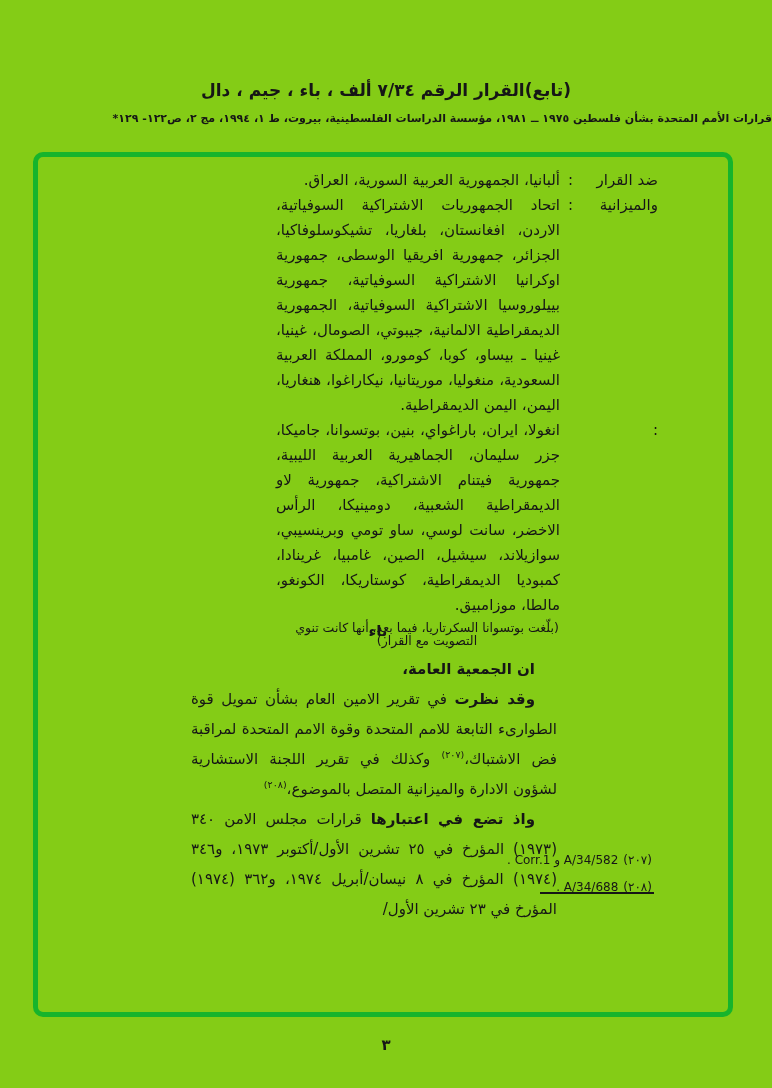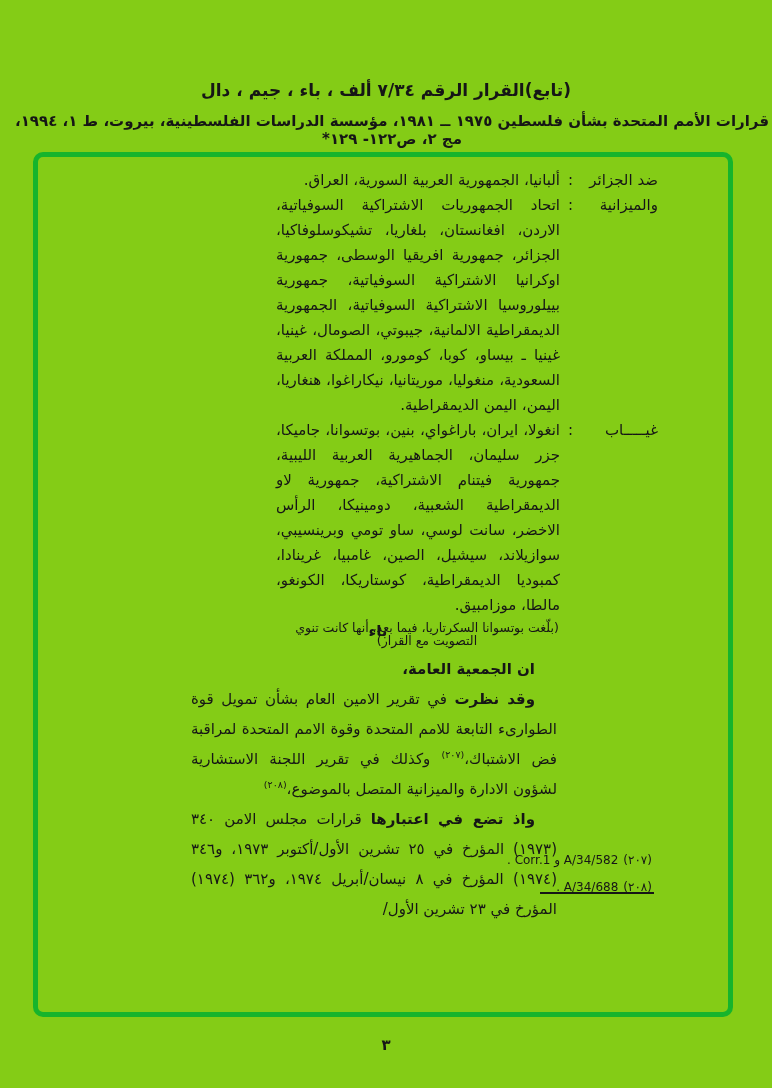--- a/index.html
+++ b/index.html
@@ -5,22 +5,22 @@
   html,body{margin:0;padding:0;background:#ffffff;}
   .page{
     position:relative;width:772px;height:1088px;background:#84cc16;overflow:hidden;
     font-family:"DejaVu Sans",sans-serif;color:#161616;
   }
   .hdr-title{
     position:absolute;top:80px;left:0;right:0;text-align:center;
     direction:rtl;font-weight:bold;font-size:17px;letter-spacing:0px;
   }
   .hdr-src{
-    position:absolute;top:112px;left:12px;right:0;text-align:center;
-    direction:rtl;font-weight:bold;font-size:15px;
+    position:absolute;top:112px;left:12px;right:0;text-align:right;
+    direction:rtl;font-weight:bold;font-size:11px;
   }
   .annotation-box{
     position:absolute;left:33px;top:152px;width:690px;height:855px;
     border:5px solid #16b42c;border-radius:10px;
   }
   .voting{
     position:absolute;top:168px;right:114px;width:382px;
     direction:rtl;font-size:15px;line-height:25px;
   }
   .vote-row{display:flex;}
@@ -65,37 +65,36 @@
 
   <div class="hdr-title">(تابع)القرار الرقم ٧/٣٤ ألف ، باء ، جيم ، دال</div>
   <div class="hdr-src">قرارات الأمم المتحدة بشأن فلسطين ١٩٧٥ ــ ١٩٨١، مؤسسة الدراسات الفلسطينية، بيروت، ط ١، ١٩٩٤، مج ٢، ص١٢٢- ١٢٩*</div>
 
   <div class="annotation-box"></div>
 
   <div class="voting">
 
     <div class="vote-row">
       <div class="vote-label">
-        <span>ضد الجزائر</span>
+        <span>ضد القرار</span>
         <span>:</span>
       </div>
       <div class="vote-text">ألبانيا، الجمهورية العربية السورية، العراق.</div>
     </div>
 
     <div class="vote-row">
       <div class="vote-label">
         <span>والميزانية</span>
         <span>:</span>
       </div>
       <div class="vote-text">اتحاد الجمهوريات الاشتراكية السوفياتية، الاردن، افغانستان، بلغاريا، تشيكوسلوفاكيا، الجزائر، جمهورية افريقيا الوسطى، جمهورية اوكرانيا الاشتراكية السوفياتية، جمهورية بييلوروسيا الاشتراكية السوفياتية، الجمهورية الديمقراطية الالمانية، جيبوتي، الصومال، غينيا، غينيا ـ بيساو، كوبا، كومورو، المملكة العربية السعودية، منغوليا، موريتانيا، نيكاراغوا، هنغاريا، اليمن، اليمن الديمقراطية.</div>
     </div>
 
     <div class="vote-row">
       <div class="vote-label">
-        <span>غيـــــاب</span>
         <span>:</span>
       </div>
       <div class="vote-text">انغولا، ايران، باراغواي، بنين، بوتسوانا، جاميكا، جزر سليمان، الجماهيرية العربية الليبية، جمهورية فيتنام الاشتراكية، جمهورية لاو الديمقراطية الشعبية، دومينيكا، الرأس الاخضر، سانت لوسي، ساو تومي وبرينسيبي، سوازيلاند، سيشيل، الصين، غامبيا، غرينادا، كمبوديا الديمقراطية، كوستاريكا، الكونغو، مالطا، موزامبيق.</div>
     </div>
 
     <div class="vote-note">(بلّغت بوتسوانا السكرتاريا، فيما بعد، أنها كانت تنوي التصويت مع القرار)</div>
   </div>
 
   <div class="section-letter">باء</div>
 

